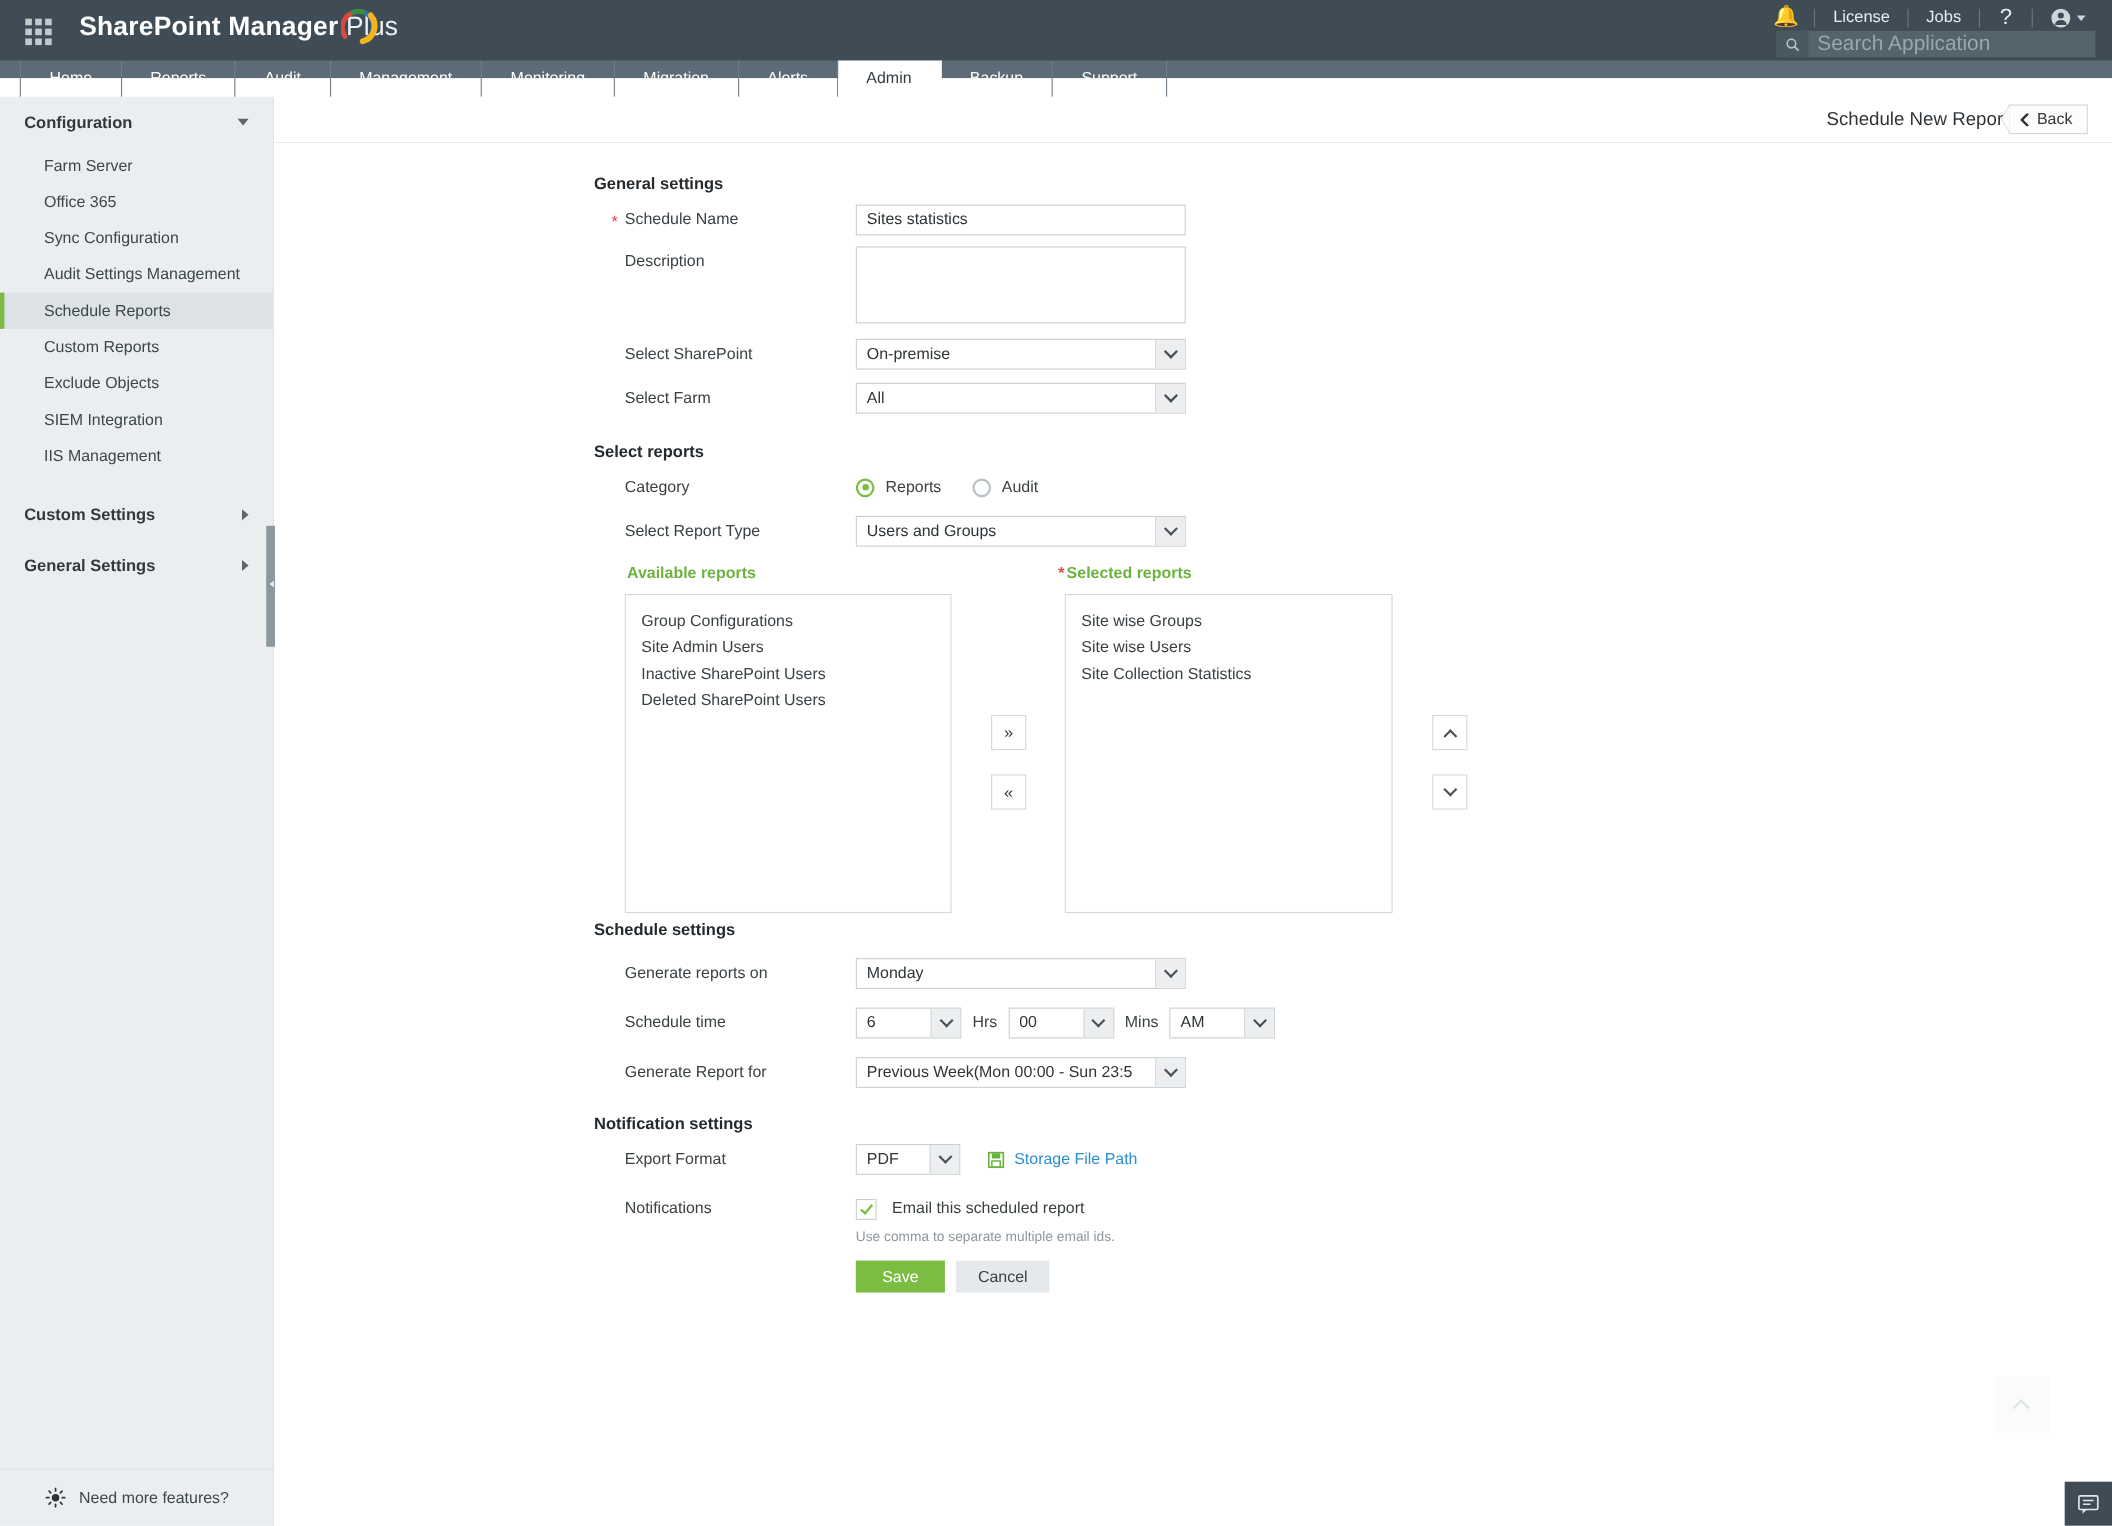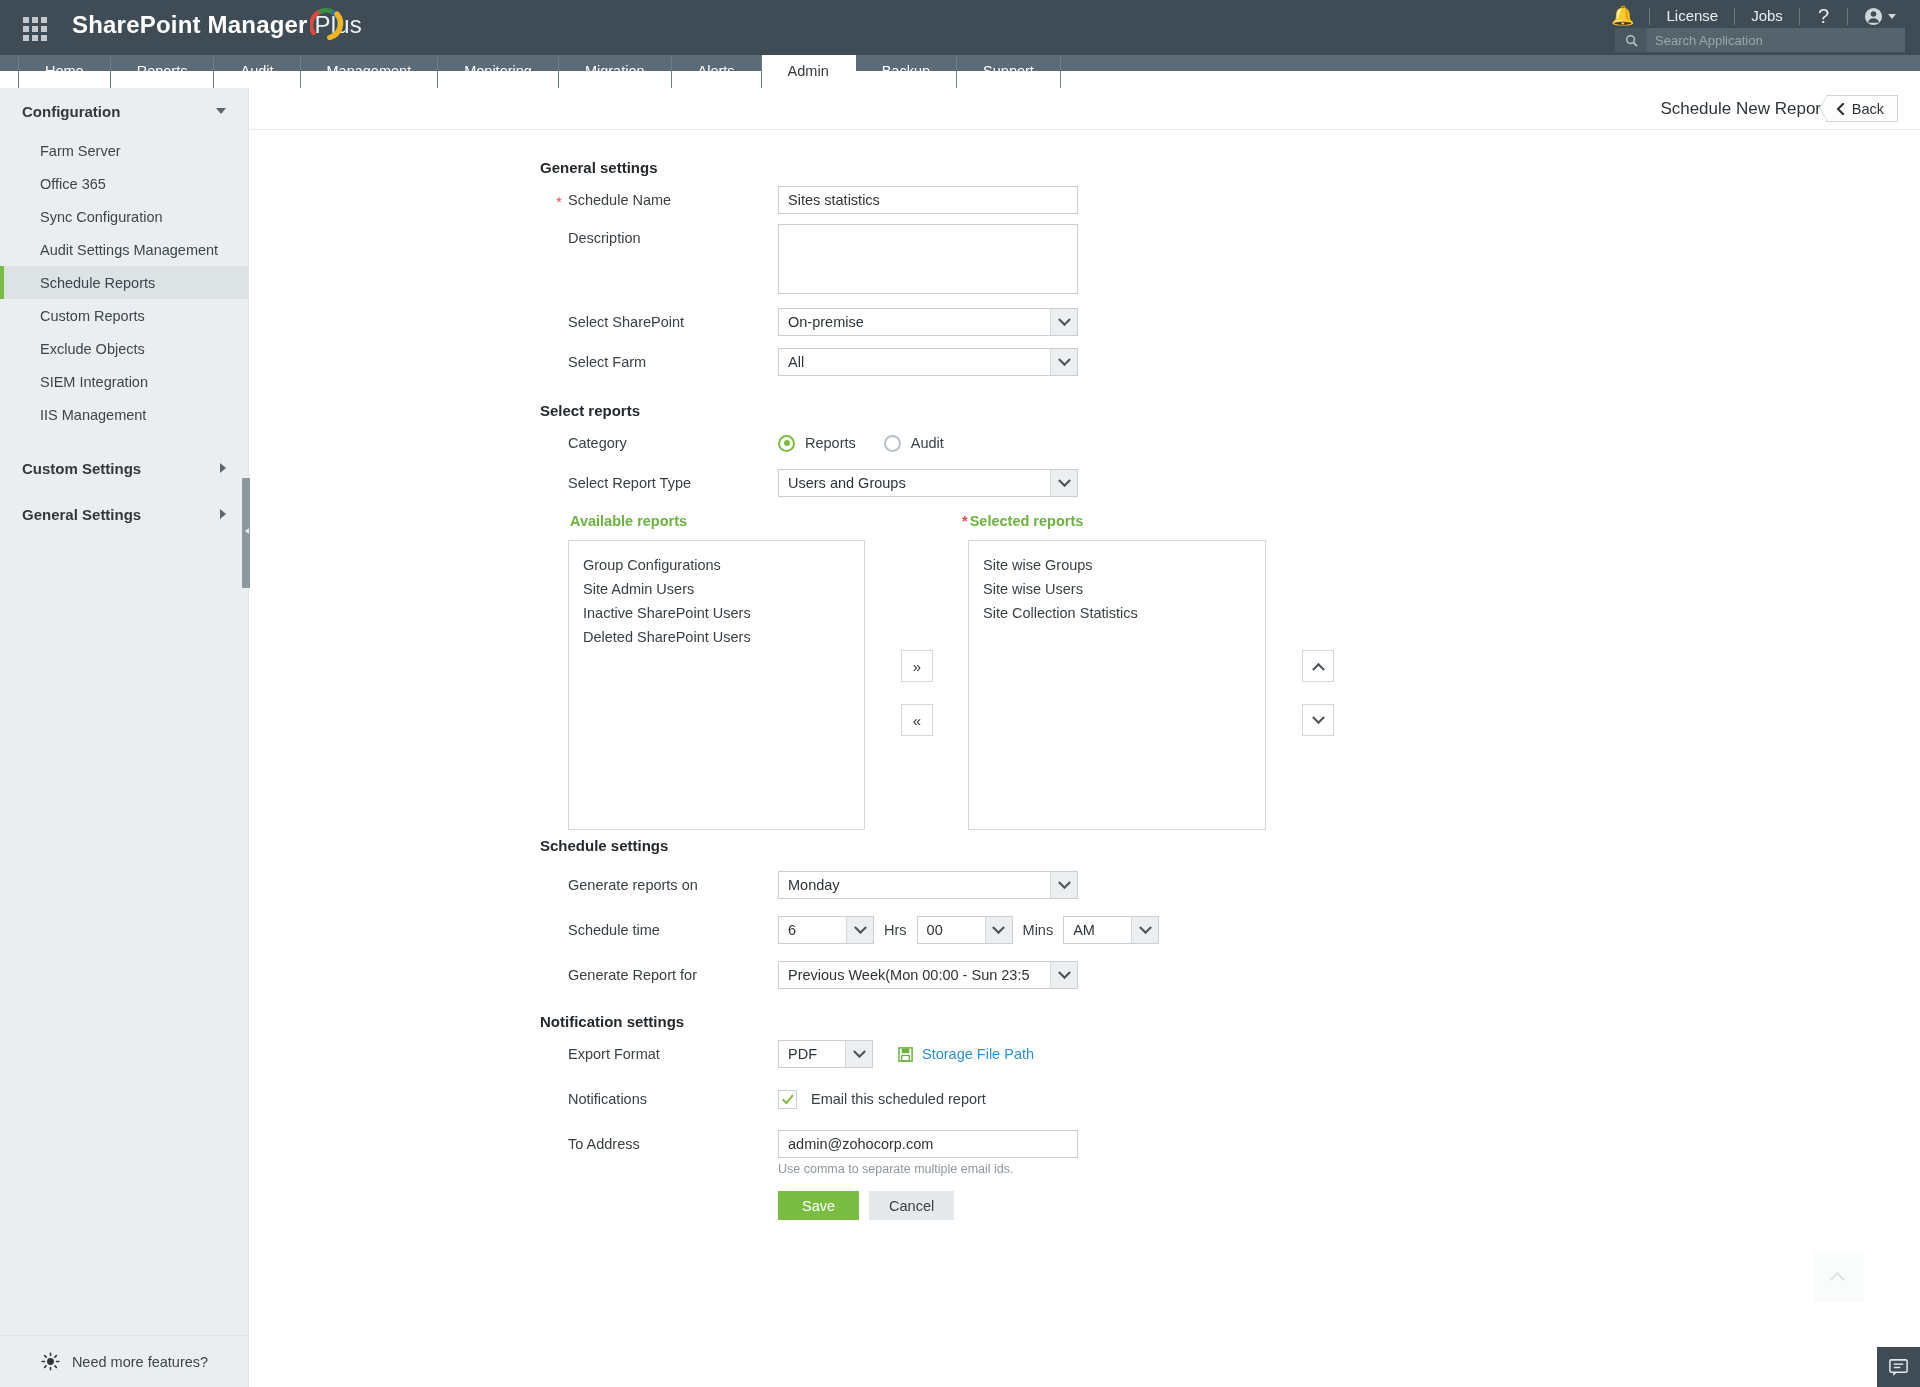--- a/index.html
+++ b/index.html
@@ -52,21 +52,21 @@
   .searchbox {
     position: absolute; right: 15px; top: 28px; width: 290px; height: 24px;
     background: #55636c; display: flex; align-items: center;
   }
   .searchbox .sicon {
     width: 32px; height: 24px; background: #4a5861; display: flex;
     align-items: center; justify-content: center; color: #b9c2c8; font-size: 12px;
   }
   .searchbox input {
     flex: 1; height: 24px; border: 0; outline: 0; background: transparent;
-    color: #d8dee2; font-size: 13px; padding: 16px 8px;
+    color: #d8dee2; font-size: 19px; padding: 16px 8px;
     font-family: "Liberation Sans", sans-serif;
   }
   .searchbox input::placeholder { color: #9aa6ad; }
 
   
   .navbar {
     position: absolute; left: 0; top: 55px; width: 1920px; height: 16px;
     background: #5c6b75;
   }
   .navtabs { display: flex; height: 33px; margin-left: 18px; }
@@ -566,26 +566,20 @@
     <div class="frow" style="margin-top:17px; align-items:center">
       <div class="flabel">
         <span>Notifications</span>
       </div>
       <span class="chk">
           <i class="tick"></i>
         </span>
       <span style="font-size:14.5px;color:#3a4145;margin-left:14px">Email this scheduled report</span>
     </div>
 
-    <div class="frow" style="margin-top:17px">
-      <div class="flabel">
-        <span>To Address</span>
-      </div>
-      <input class="txt" style="width: 300px;" value="admin@zohocorp.com">
-    </div>
 
     <div class="hint">Use comma to separate multiple email ids.</div>
 
     <div class="frow" style="margin-top:15px">
       <div class="flabel" style="line-height:29px"></div>
       <button class="btn-save">Save</button>
       <button class="btn-cancel" style="margin-left:10px">Cancel</button>
     </div>
 
   </div>

